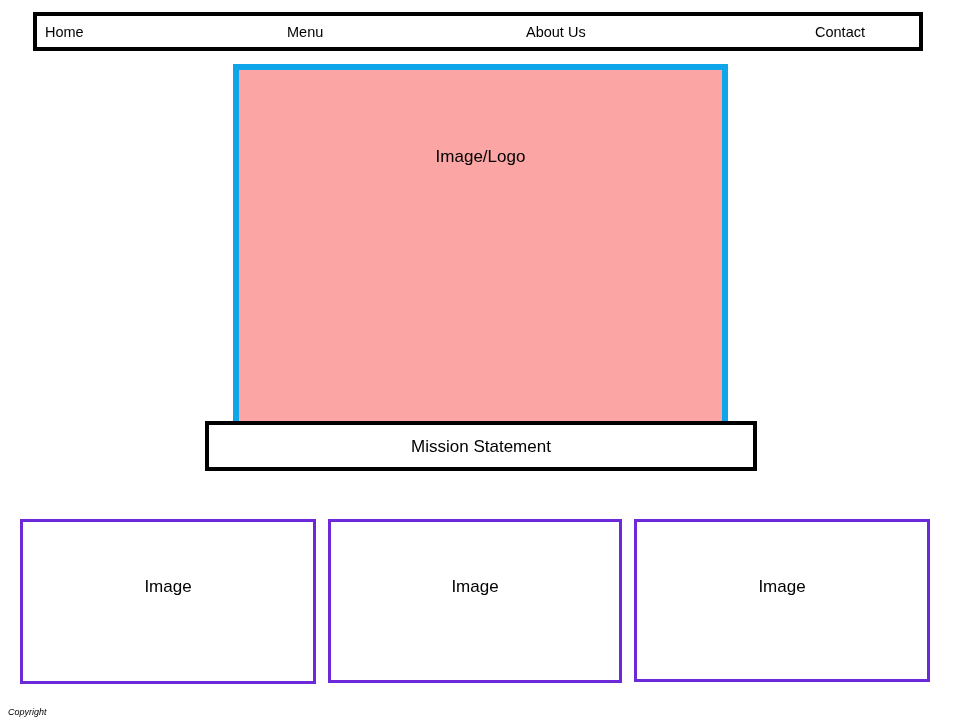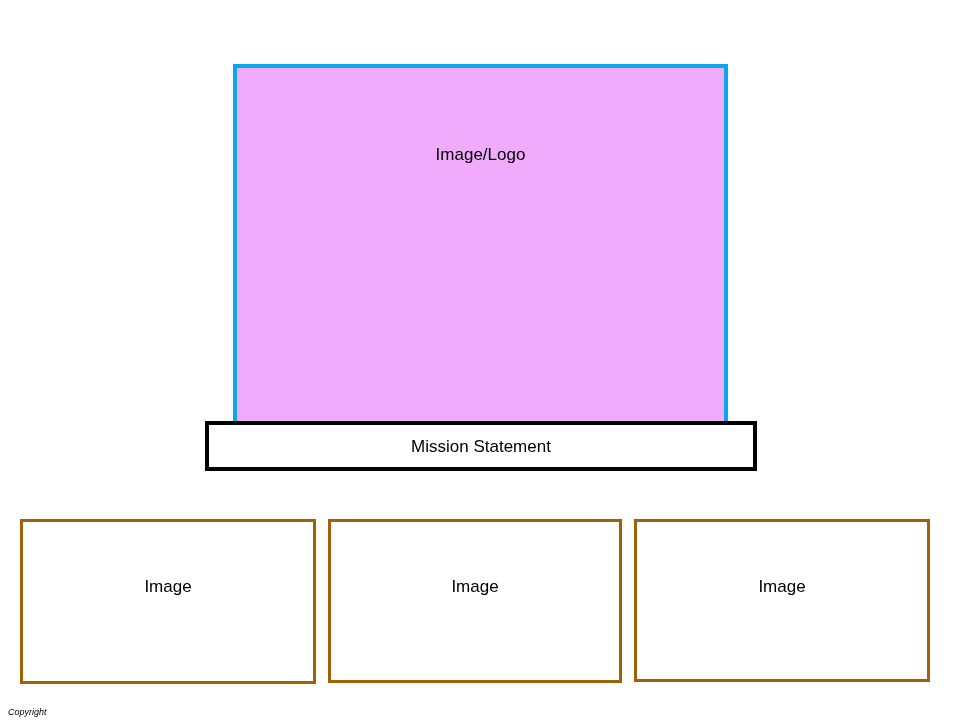--- a/index.html
+++ b/index.html
@@ -49,22 +49,22 @@
   .nav-item.n2 { left: 489px; }
   .nav-item.n3 { left: 778px; }
 
   
   .hero-box {
     position: absolute;
     left: 233px;
     top: 64px;
     width: 495px;
     height: 383px;
-    border: 4px solid #0ea5e9;
-    background: #f0abfc;
+    border: 6px solid #0ea5e9;
+    background: #fca5a5;
     box-sizing: border-box;
   }
   .hero-label {
     position: absolute;
     left: 0;
     right: 0;
     top: 78px;
     text-align: center;
     font-size: 17px;
     line-height: 1;
@@ -92,21 +92,21 @@
     font-size: 17px;
     line-height: 1;
     color: #000000;
   }
 
   
   .card {
     position: absolute;
     top: 519px;
     height: 165px;
-    border: 3px solid #a16207;
+    border: 3px solid #6d28d9;
     background: #ffffff;
     box-sizing: border-box;
   }
   .card.c0 { left: 20px;  width: 296px; }
   .card.c1 { left: 328px; width: 294px; height: 164px; }
   .card.c2 { left: 634px; width: 296px; height: 163px; }
 
   .card-label {
     position: absolute;
     left: 0;
@@ -128,20 +128,26 @@
     color: #000000;
     white-space: nowrap;
     font-style: italic;
   }
 </style>
 </head>
 <body>
 
 <div class="wireframe">
 
+  <div class="navbar">
+    <span class="nav-item n0">Home</span>
+    <span class="nav-item n1">Menu</span>
+    <span class="nav-item n2">About Us</span>
+    <span class="nav-item n3">Contact</span>
+  </div>
 
   <div class="hero-box">
     <span class="hero-label">Image/Logo</span>
   </div>
 
   <div class="mission-box">
     <span class="mission-label">Mission Statement</span>
   </div>
 
   <div class="card c0">

